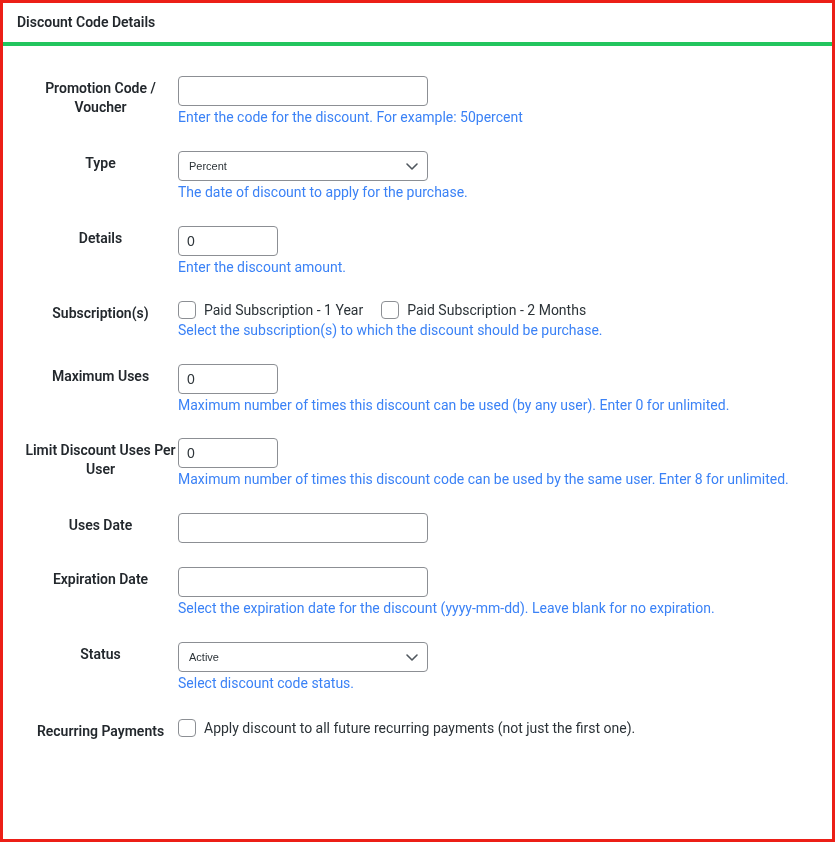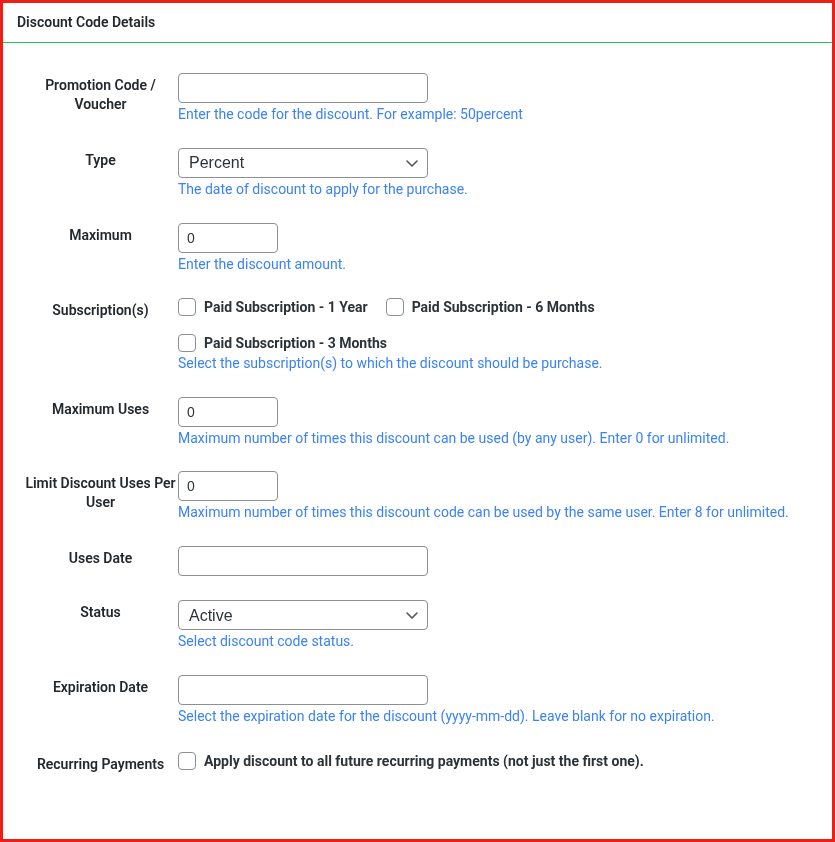--- a/index.html
+++ b/index.html
@@ -18,21 +18,21 @@
     position: relative;
   }
   .panel {
     padding: 0;
   }
   .panel-title {
     font-size: 14px;
     font-weight: 600;
     color: #23282d;
     padding: 11px 14px 12px 14px;
-    border-bottom: 1px solid #22c55e;
+    border-bottom: 4px solid #22c55e;
   }
   .form-area {
     padding: 10px 20px 20px 20px;
   }
   .row {
     display: flex;
     align-items: flex-start;
     padding-top: 20px;
     padding-bottom: 4px;
   }
@@ -70,21 +70,21 @@
     position: relative;
     width: 250px;
     display: inline-block;
   }
   .select-wrap select {
     appearance: none;
     -webkit-appearance: none;
     border: 1px solid #8c8f94;
     border-radius: 4px;
     padding: 5px 30px 5px 10px;
-    font-size: 16px;
+    font-size: 11px;
     background: #fff;
     width: 100%;
     height: 30px;
     color: #2c3338;
   }
   .select-wrap .chev {
     position: absolute;
     right: 8px;
     top: 50%;
     transform: translateY(-50%);
@@ -109,21 +109,20 @@
     height: 18px;
     border: 1px solid #8c8f94;
     border-radius: 4px;
     background: #fff;
     margin: 0;
     cursor: pointer;
   }
   .chk span {
     color: #2c3338;
     font-size: 14px;
-    font-weight: bold;
   }
   .row.tight { padding-top: 22px; }
 </style>
 </head>
 <body>
 
 <div class="outer">
   <div class="panel">
     <div class="panel-title">Discount Code Details</div>
 
@@ -148,42 +147,38 @@
               <svg width="16" height="16" viewBox="0 0 16 16">
                   <path d="M3 6 L8 11 L13 6" fill="none" stroke="#50575e" stroke-width="1.6" stroke-linecap="round" stroke-linejoin="round"></path>
                 </svg>
             </span>
           </div>
           <div class="helptext">The date of discount to apply for the purchase.</div>
         </div>
       </div>
 
       <div class="row">
-        <div class="row-label">Maximum</div>
+        <div class="row-label">Details</div>
         <div class="row-field">
           <input type="text" class="num" value="0" style="">
           <div class="helptext">Enter the discount amount.</div>
         </div>
       </div>
 
       <div class="row">
         <div class="row-label">Subscription(s)</div>
         <div class="row-field">
           <div class="check-line">
             <label class="chk">
               <input type="checkbox" style="">
               <span>Paid Subscription - 1 Year</span>
             </label>
             <label class="chk">
               <input type="checkbox" style="">
-              <span>Paid Subscription - 6 Months</span>
-            </label>
-            <label class="chk">
-              <input type="checkbox" style="">
-              <span>Paid Subscription - 3 Months</span>
+              <span>Paid Subscription - 2 Months</span>
             </label>
           </div>
           <div class="helptext">Select the subscription(s) to which the discount should be purchase.</div>
         </div>
       </div>
 
       <div class="row">
         <div class="row-label">Maximum Uses</div>
         <div class="row-field">
           <input type="text" class="num" value="0" style="">
@@ -196,48 +191,48 @@
         <div class="row-field">
           <input type="text" class="num" value="0" style="">
           <div class="helptext">Maximum number of times this discount code can be used by the same user. Enter 8 for unlimited.</div>
         </div>
       </div>
 
       <div class="row">
         <div class="row-label">Uses Date</div>
         <div class="row-field">
           <input type="text" class="txt" value="" style="">
+        </div>
+      </div>
+
+      <div class="row">
+        <div class="row-label">Expiration Date</div>
+        <div class="row-field">
+          <input type="text" class="txt" value="" style="">
+          <div class="helptext">Select the expiration date for the discount (yyyy-mm-dd). Leave blank for no expiration.</div>
         </div>
       </div>
 
       <div class="row">
         <div class="row-label">Status</div>
         <div class="row-field">
           <div class="select-wrap">
             <select>
               <option>Active</option>
             </select>
             <span class="chev">
               <svg width="16" height="16" viewBox="0 0 16 16">
                   <path d="M3 6 L8 11 L13 6" fill="none" stroke="#50575e" stroke-width="1.6" stroke-linecap="round" stroke-linejoin="round"></path>
                 </svg>
             </span>
           </div>
           <div class="helptext">Select discount code status.</div>
         </div>
       </div>
 
-      <div class="row">
-        <div class="row-label">Expiration Date</div>
-        <div class="row-field">
-          <input type="text" class="txt" value="" style="">
-          <div class="helptext">Select the expiration date for the discount (yyyy-mm-dd). Leave blank for no expiration.</div>
-        </div>
-      </div>
-
       <div class="row tight">
         <div class="row-label">Recurring Payments</div>
         <div class="row-field">
           <label class="chk">
             <input type="checkbox" style="">
             <span>Apply discount to all future recurring payments (not just the first one).</span>
           </label>
         </div>
       </div>
 

